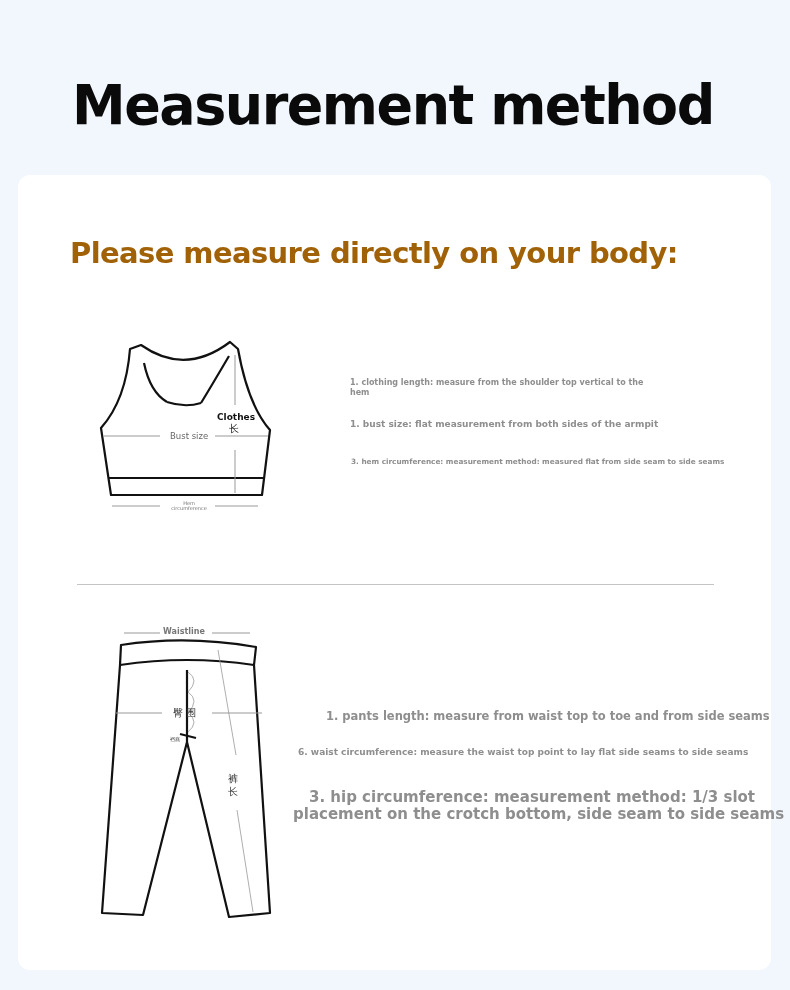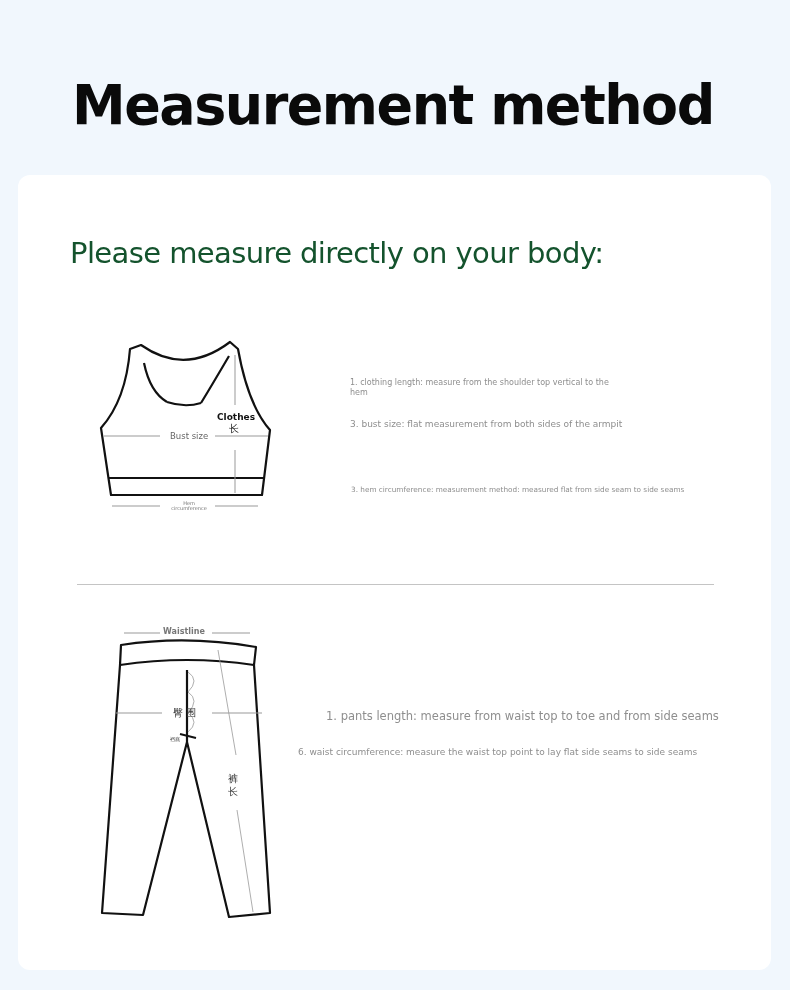--- a/index.html
+++ b/index.html
@@ -15,24 +15,24 @@
     font-weight:bold; font-size:55px; color:#0a0a0a;
     letter-spacing:-1.5px; line-height:70px;
     transform:scaleX(0.98); transform-origin:left;
   }
   .card {
     position:absolute; left:18px; top:175px; width:753px; height:795px;
     background:#ffffff; border-radius:12px;
   }
   .subtitle {
     position:absolute; left:70px; top:236px;
-    font-weight:normal; font-size:29px; color:#14532d;
+    font-weight:bold; font-size:29px; color:#a16207;
     letter-spacing:-0.6px; white-space:nowrap;
   }
-  .note { position:absolute; color:#8e8e8e; font-weight:normal; white-space:nowrap; }
+  .note { position:absolute; color:#8e8e8e; font-weight:bold; white-space:nowrap; }
   .divider { position:absolute; left:77px; top:584px; width:637px; height:1px; background:#c4c4c4; }
   svg text { font-family:"DejaVu Sans", sans-serif; }
 </style>
 </head>
 <body>
 
 <div class="title">Measurement method</div>
 
 <div class="card"></div>
 
@@ -58,22 +58,22 @@
   <text x="229" y="432" font-size="10" fill="#111">长</text>
   <text x="170" y="439" font-size="8.5" fill="#666">Bust size</text>
   <text x="189" y="505" font-size="5" fill="#777" text-anchor="middle">Hem</text>
   <text x="189" y="510" font-size="5" fill="#777" text-anchor="middle">circumference</text>
 </svg>
 
 <div class="note" style="left:350px;top:378px;font-size:8px;line-height:10px;">
   <div>1. clothing length: measure from the shoulder top vertical to the</div>
   <div>hem</div>
 </div>
-<div class="note" style="left:350px;top:419px;font-size:9px;">3. bust size: flat measurement from both sides of the armpit</div>
-<div class="note" style="left:351px;top:457px;font-size:7.3px;margin-top:28px;">3. hem circumference: measurement method: measured flat from side seam to side seams</div>
+<div class="note" style="left:350px;top:419px;font-size:9px;">1. bust size: flat measurement from both sides of the armpit</div>
+<div class="note" style="left:351px;top:457px;font-size:7.3px;">3. hem circumference: measurement method: measured flat from side seam to side seams</div>
 
 <div class="divider"></div>
 
 <svg style="position:absolute;left:95px;top:615px" width="195" height="315" viewBox="95 615 195 315">
   <g fill="none" stroke="#111" stroke-width="2.2" stroke-linejoin="round">
     <path d="M121,645 Q187,635 256,647 L254,665 Q187,655 120,665 Z"></path>
     <path d="M120,665 L102,913 L143,915 L187,742 L229,917 L270,913 L254,665"></path>
     <line x1="187" y1="670" x2="187" y2="742"></line>
     <line x1="180" y1="734" x2="196" y2="738"></line>
   </g>
@@ -91,13 +91,15 @@
   <text x="163" y="634" font-size="8" font-weight="bold" fill="#777">Waistline</text>
   <text x="173" y="716" font-size="10" fill="#333">臀 围</text>
   <text x="170" y="741" font-size="5" fill="#333">裆底</text>
   <text x="228" y="782" font-size="10" fill="#333">裤</text>
   <text x="228" y="795" font-size="10" fill="#333">长</text>
 </svg>
 
 <div class="note" style="left:285px;top:709px;font-size:11.5px;margin-left:41px;">1. pants length: measure from waist top to toe and from side seams</div>
 <div class="note" style="left:298px;top:747px;font-size:9px;">6. waist circumference: measure the waist top point to lay flat side seams to side seams</div>
 <div class="note" style="left:293px;top:789px;font-size:15px;line-height:17px;text-align:center;width:478px;">
+  <div>3. hip circumference: measurement method: 1/3 slot</div>
+  <div>placement on the crotch bottom, side seam to side seams</div>
 </div>
 
 </body></html>

